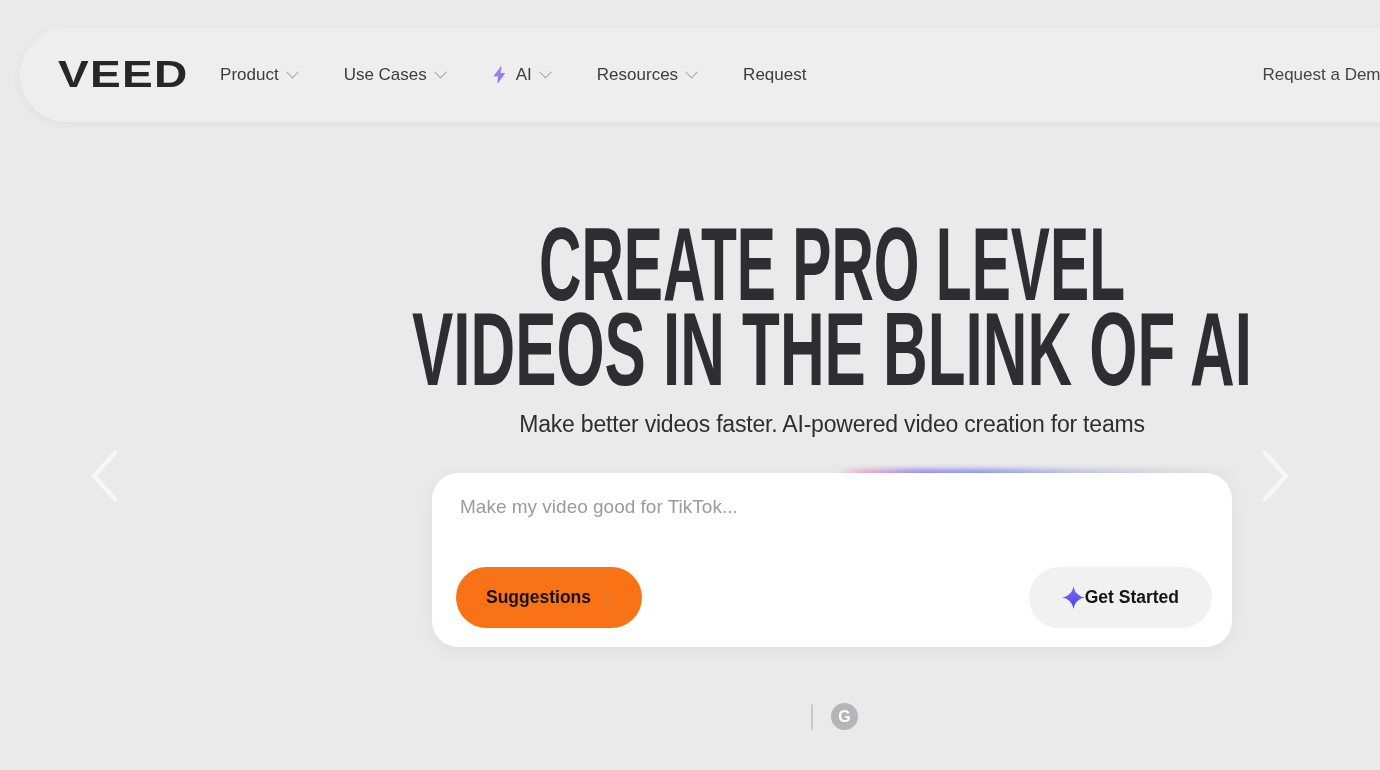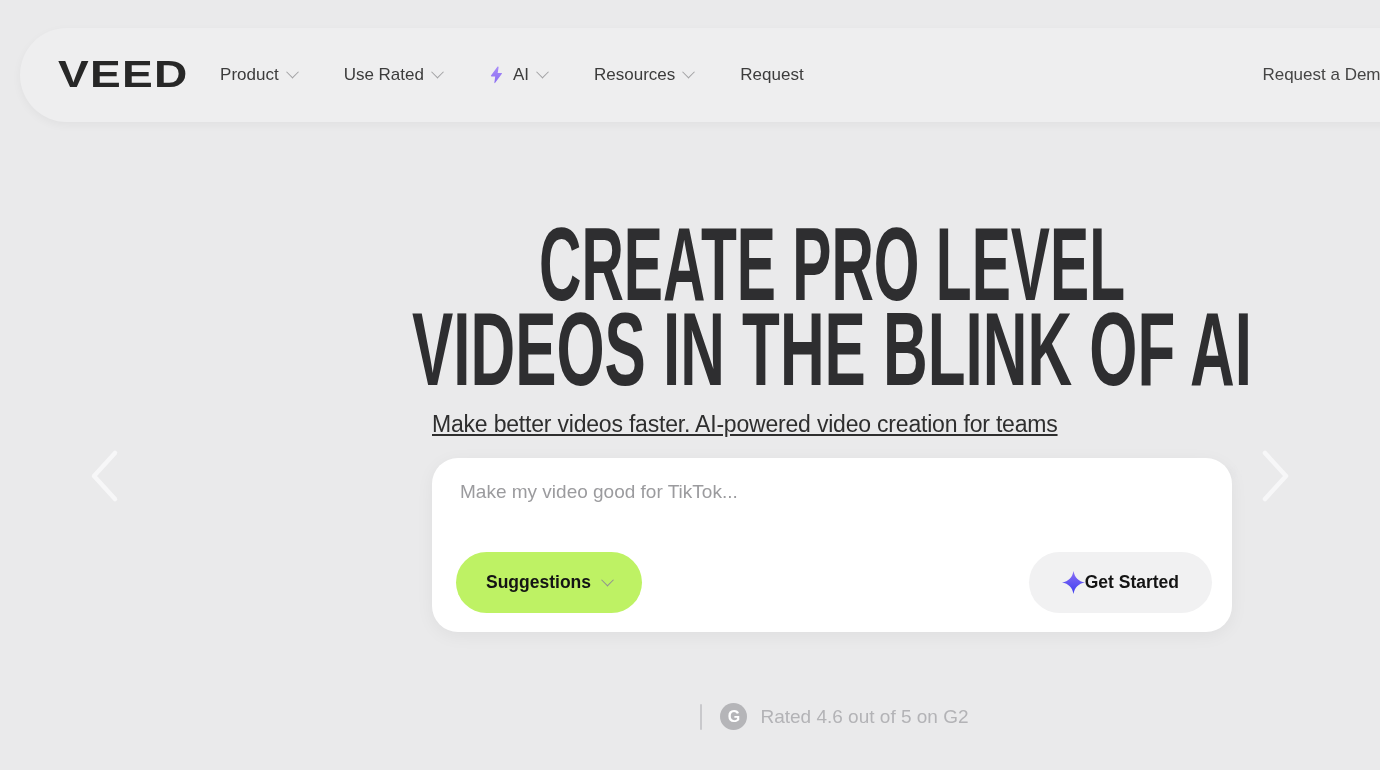--- a/index.html
+++ b/index.html
@@ -47,51 +47,51 @@
   }
 
   
   .heading-svg { position: absolute; left: 402px; top: 208px; }
   .hline {
     font-family: "Liberation Sans", sans-serif;
     font-weight: 700; font-size: 104px; fill: #2e2e30;
   }
   .subtitle {
     position: absolute; left: 432px; top: 411px; width: 800px;
-    text-align: left; font-size: 23px; color: #2e2e2e;
-    letter-spacing: -0.2px; white-space: nowrap; text-decoration: underline;
+    text-align: center; font-size: 23px; color: #2e2e2e;
+    letter-spacing: -0.2px; white-space: nowrap;
   }
 
   
   .smear {
     position: absolute; left: 838px; top: 469px; width: 402px; height: 9px;
     border-radius: 5px;
     background: linear-gradient(90deg,
       rgba(238,172,203,0) 0%, #eeb0cd 6%, #9b8df2 20%, #8e9af0 36%,
       #c2c5e9 60%, rgba(205,206,216,0.55) 80%, rgba(234,234,235,0) 100%);
     filter: blur(2.5px);
   }
 
   
   .card {
-    position: absolute; left: 432px; top: 458px;
+    position: absolute; left: 432px; top: 473px;
     width: 800px; height: 174px;
     background: #ffffff; border-radius: 26px;
     box-shadow: 0 4px 18px rgba(0,0,0,0.05);
   }
   .prompt-input {
     position: absolute; left: 26px; top: 22px; width: 740px;
     border: none; outline: none; background: transparent;
     font-family: "Liberation Sans", sans-serif;
     font-size: 19px; color: #333;
   }
   .prompt-input::placeholder { color: #9b9b9e; opacity: 1; }
   .pill-btn {
     position: absolute; bottom: 19px; height: 61px;
-    border-radius: 31px; background: #bef264;
+    border-radius: 31px; background: #f97316;
     display: flex; align-items: center;
     font-size: 17.5px; font-weight: 700; color: #141414;
     cursor: pointer; box-sizing: border-box; white-space: nowrap;
   }
   .suggestions { left: 24px; padding: 0 30px; gap: 12px; }
   .suggestions .chev { border-color: #8f8f92; }
   .get-started { right: 20px; padding: 0 33px; background: #f1f1f2; }
   .sparkle { width: 23px; height: 23px; }
 
   
@@ -120,21 +120,21 @@
 <div class="stage">
 
   <div class="navbar">
     <div class="logo">VEED</div>
     <div class="nav-items">
       <div class="nav-item">
         <span>Product</span>
         <span class="chev"></span>
       </div>
       <div class="nav-item">
-        <span>Use Rated</span>
+        <span>Use Cases</span>
         <span class="chev"></span>
       </div>
       <div class="nav-item">
         <span class="bolt">
           <svg width="15" height="18" viewBox="0 0 15 18">
             <defs>
               <linearGradient id="boltg" x1="0" y1="0" x2="0" y2="1">
                 <stop offset="0" stop-color="#a98df8"></stop>
                   <stop offset="1" stop-color="#8b6df2"></stop>
               </linearGradient>
@@ -183,21 +183,20 @@
           <path d="M12 0 C13.2 6.8 17.2 10.8 24 12 C17.2 13.2 13.2 17.2 12 24 C10.8 17.2 6.8 13.2 0 12 C6.8 10.8 10.8 6.8 12 0 Z" fill="url(#sparkg)"></path>
         </svg>
       </span>
       <span>Get Started</span>
     </div>
   </div>
 
   <div class="footer">
     <span class="vdivider"></span>
     <span class="g2-badge">G</span>
-    <span>Rated 4.6 out of 5 on G2</span>
   </div>
 
   <div class="arrow arrow-left">
     <svg width="36" height="56" viewBox="0 0 36 56">
       <polyline points="29,5 8,28 29,51" fill="none" stroke="#f7f7f8" stroke-width="4.5" stroke-linecap="round" stroke-linejoin="round"></polyline>
     </svg>
   </div>
   <div class="arrow arrow-right">
     <svg width="36" height="56" viewBox="0 0 36 56">
       <polyline points="7,5 28,28 7,51" fill="none" stroke="#f7f7f8" stroke-width="4.5" stroke-linecap="round" stroke-linejoin="round"></polyline>

